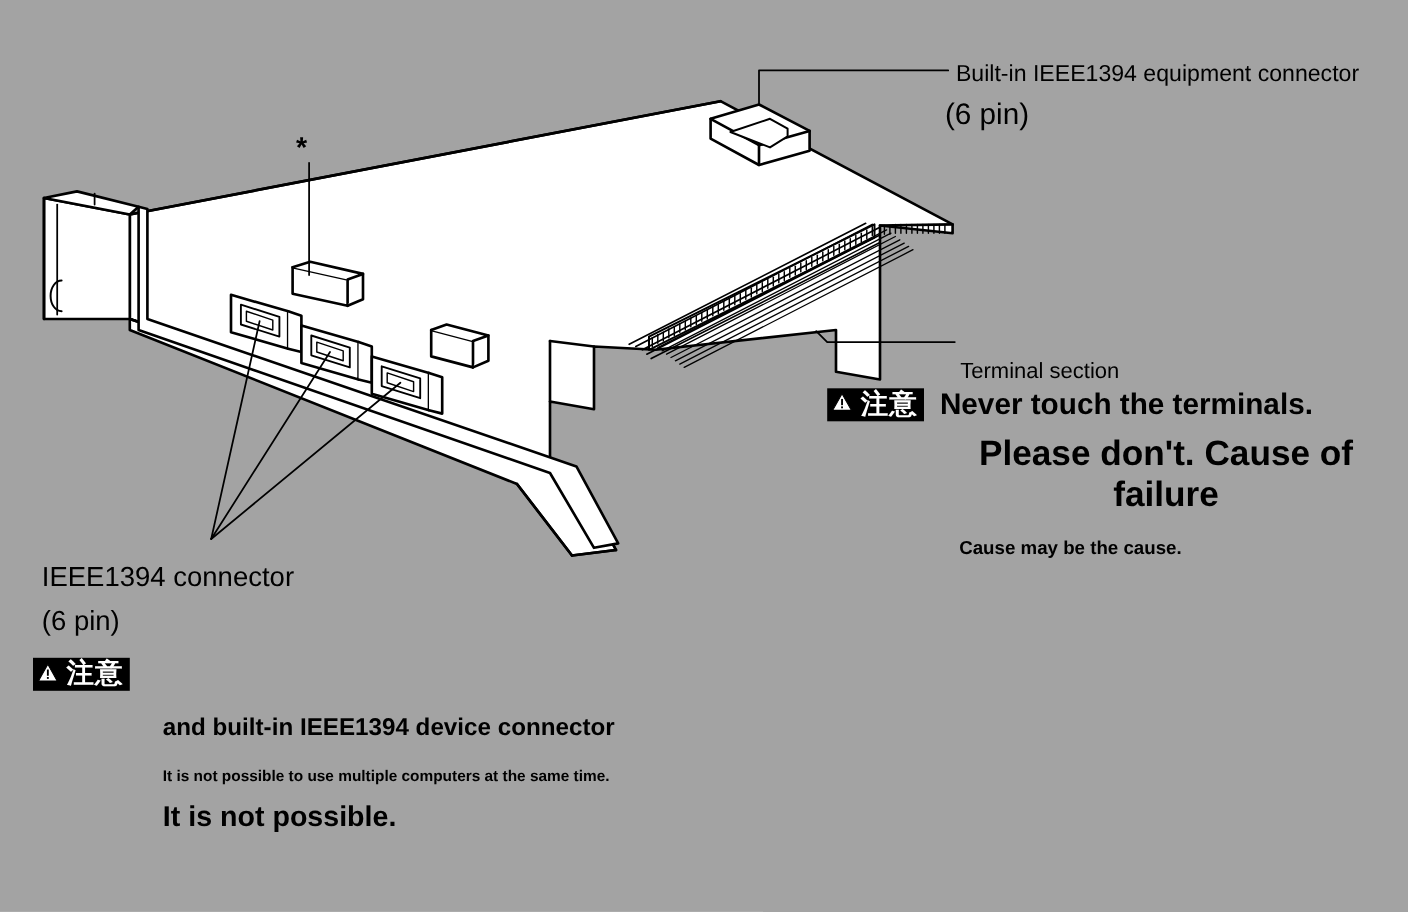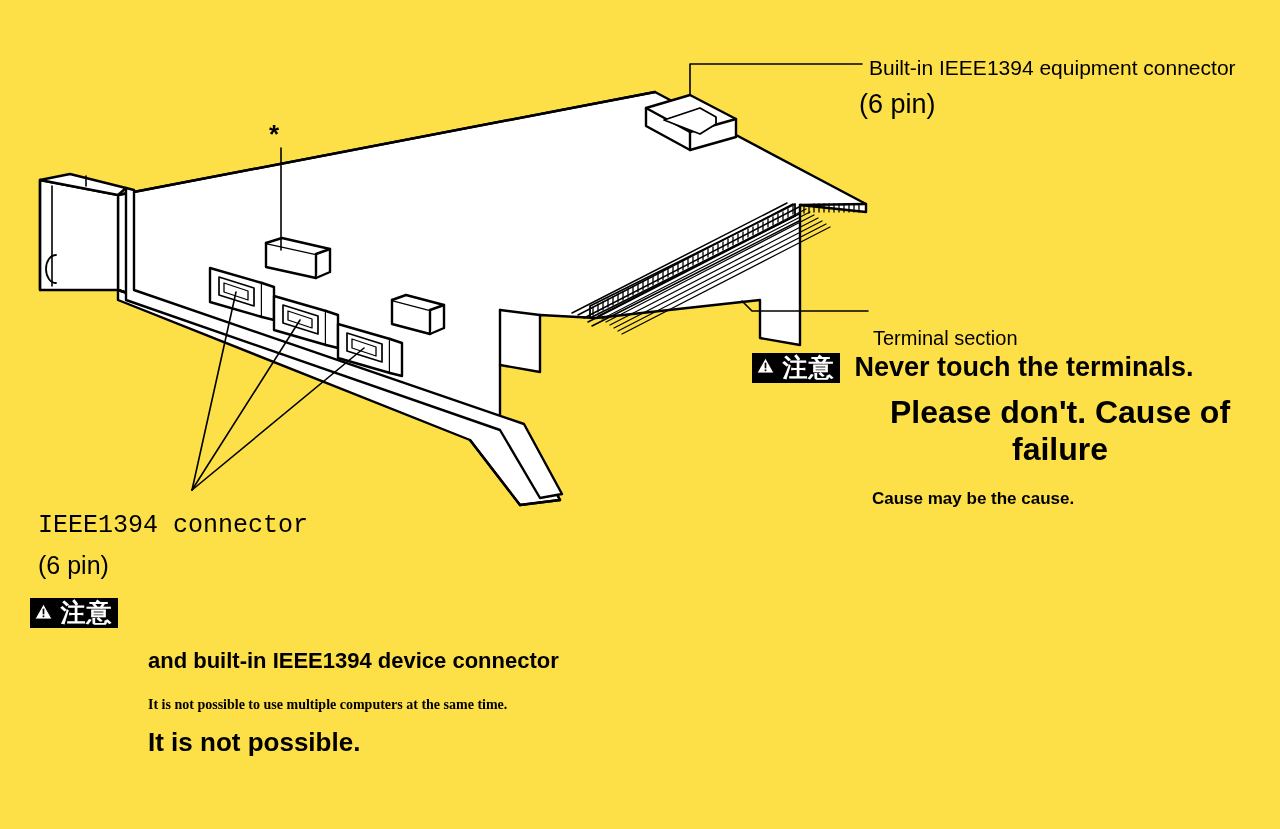--- a/index.html
+++ b/index.html
@@ -9,21 +9,21 @@
   }
   body {
     font-family: "Liberation Sans", sans-serif;
     color: #000000;
   }
   #page {
     position: relative;
     width: 1280px;
     height: 829px;
     overflow: hidden;
-    background: #fde047;
+    background: #a3a3a3;
   }
   svg.art {
     position: absolute;
     left: 0;
     top: 0;
     width: 1280px;
     height: 829px;
   }
   .lbl {
     position: absolute;
@@ -109,21 +109,20 @@
     font-size: 17px;
     font-weight: bold;
     margin: 21px 0 0 120px;
   }
 
   
   #lbl-conn {
     left: 38px;
     top: 510px;
     font-size: 25px;
-    font-family: Liberation Mono, monospace;
   }
   #lbl-conn-pin {
     left: 38px;
     top: 550px;
     font-size: 25px;
   }
 
   
   #warn-bottom {
     position: absolute;
@@ -142,21 +141,20 @@
   }
   #warn-bottom .b2 {
     font-size: 22px;
     font-weight: bold;
     margin: 20px 0 0 118px;
   }
   #warn-bottom .b3 {
     font-size: 14px;
     font-weight: bold;
     margin: 23px 0 0 118px;
-    font-family: Liberation Serif, serif;
   }
   #warn-bottom .b4 {
     font-size: 26px;
     font-weight: bold;
     margin: 14px 0 0 118px;
   }
 </style>
 </head>
 <body>
 

